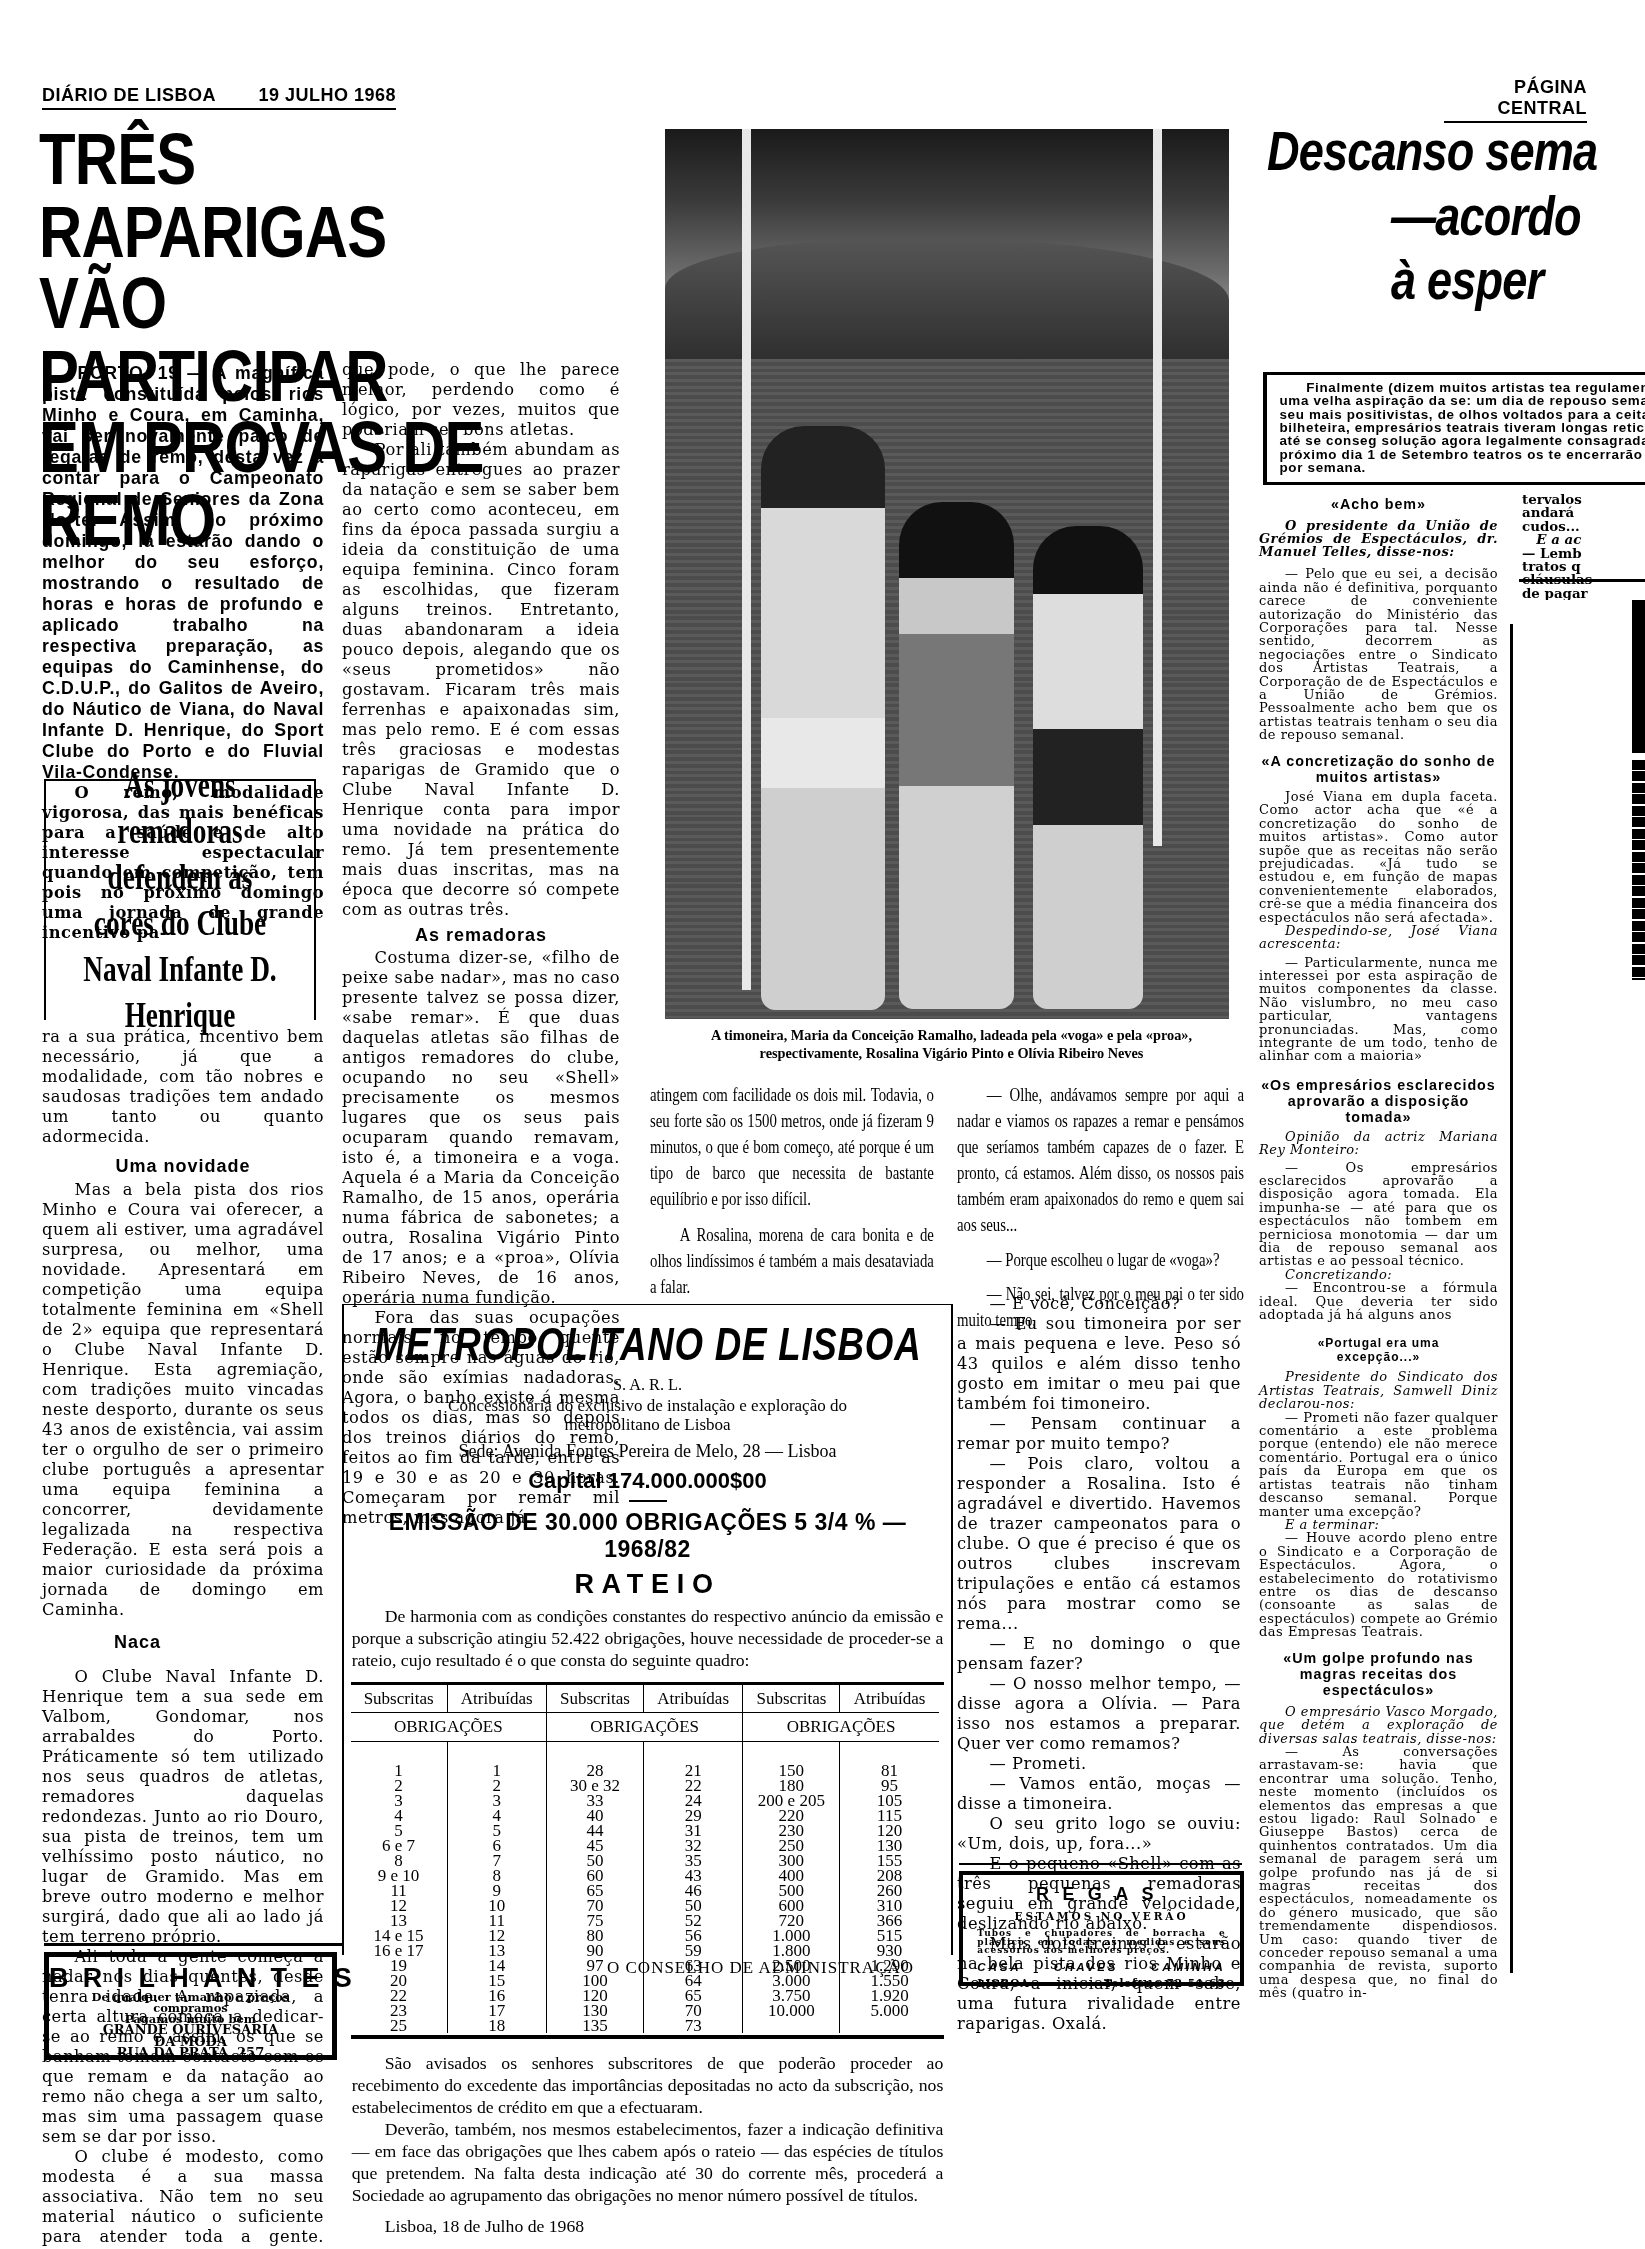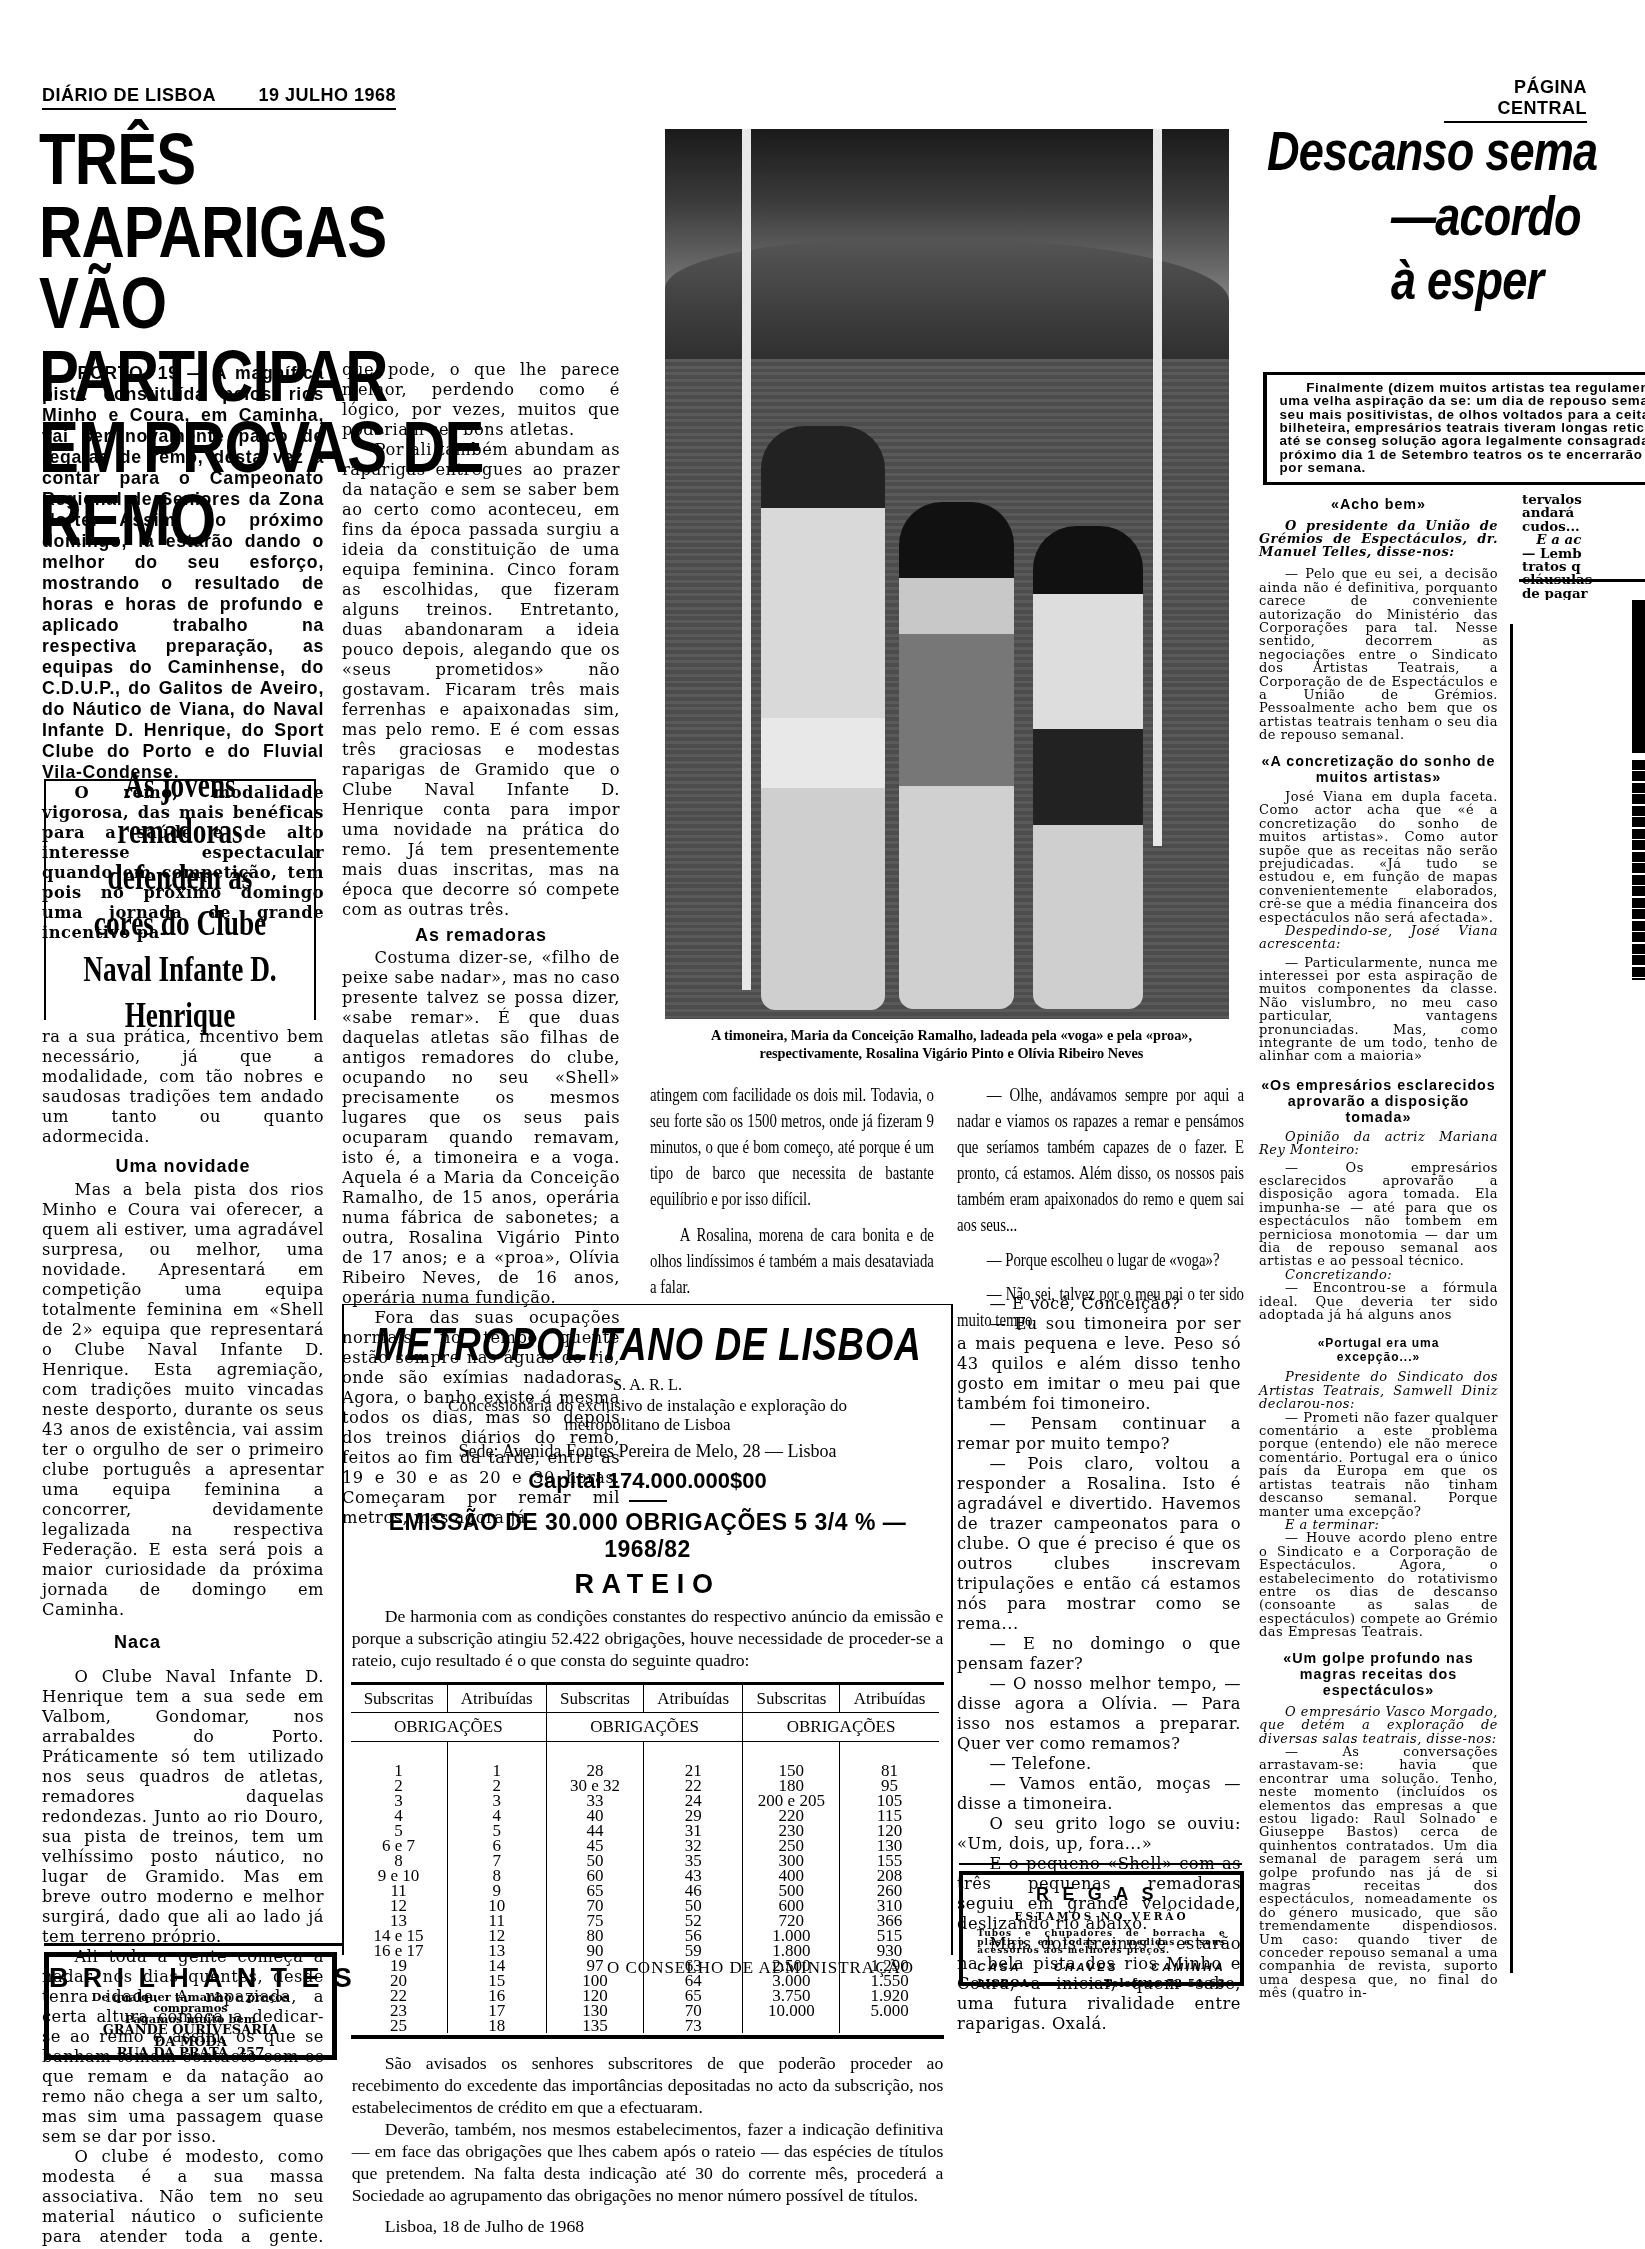--- a/index.html
+++ b/index.html
@@ -105,21 +105,21 @@
     <p style="margin-top:8.6px;">— Não sei, talvez por o meu pai o ter sido muito tempo.</p>
   </div>
 </div>
 <div class="abs col" style="left:957px; top:1294px; width:284px;">
   <p class="body-serif">— E você, Conceição?</p>
   <p class="body-serif">— Eu sou timoneira por ser a mais pequena e leve. Peso só 43 quilos e além disso tenho gosto em imitar o meu pai que também foi timoneiro.</p>
   <p class="body-serif">— Pensam continuar a remar por muito tempo?</p>
   <p class="body-serif">— Pois claro, voltou a responder a Rosalina. Isto é agradável e divertido. Havemos de trazer campeonatos para o clube. O que é preciso é que os outros clubes inscrevam tripulações e então cá estamos nós para mostrar como se rema...</p>
   <p class="body-serif">— E no domingo o que pensam fazer?</p>
   <p class="body-serif">— O nosso melhor tempo, — disse agora a Olívia. — Para isso nos estamos a preparar. Quer ver como remamos?</p>
-  <p class="body-serif">— Telefone.</p>
+  <p class="body-serif">— Prometi.</p>
   <p class="body-serif">— Vamos então, moças — disse a timoneira.</p>
   <p class="body-serif">O seu grito logo se ouviu: «Um, dois, up, fora...»</p>
   <p class="body-serif">E o pequeno «Shell» com as três pequenas remadoras seguiu em grande velocidade, deslizando rio abaixo.</p>
   <p class="body-serif">Mais dois treinos e estarão na bela pista dos rios Minho e Coura, a iniciar, quem sabe, uma futura rivalidade entre raparigas. Oxalá.</p>
 </div>
 
 <div class="abs" style="left:342px; top:1304px; width:607px; height:650px; border-left:2.4px solid #000; border-right:2.4px solid #000; border-top:1.9px solid #000;">
   <div class="ad-title" style="font-size:47px; font-style:italic; letter-spacing:1px; margin-top:10.5px; transform:scaleX(0.78); white-space:nowrap; width:784px; margin-left:-88px;">METROPOLITANO DE LISBOA</div>
   <div style="font-family:'Liberation Serif', serif; font-size:16.3px; text-align:center; margin-top:4.8px;">S. A. R. L.</div>
   <div style="font-family:'Liberation Serif', serif; font-size:17px; text-align:center; margin:1px auto 0; width:430px; line-height:19px;">Concessionária do exclusivo de instalação e exploração do metropolitano de Lisboa</div>

